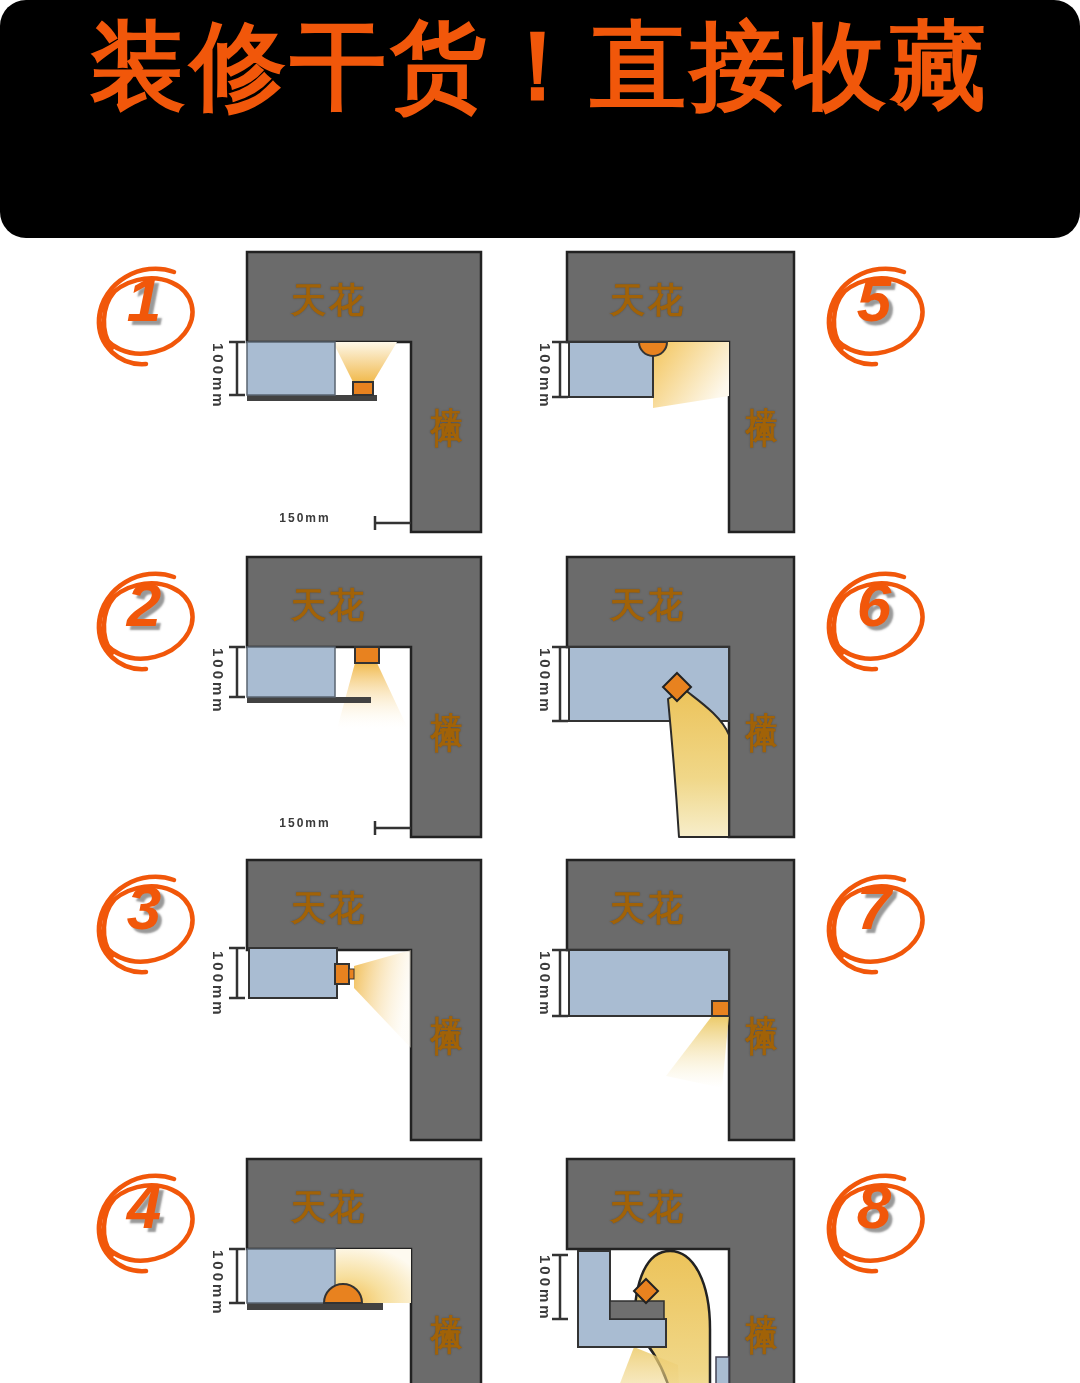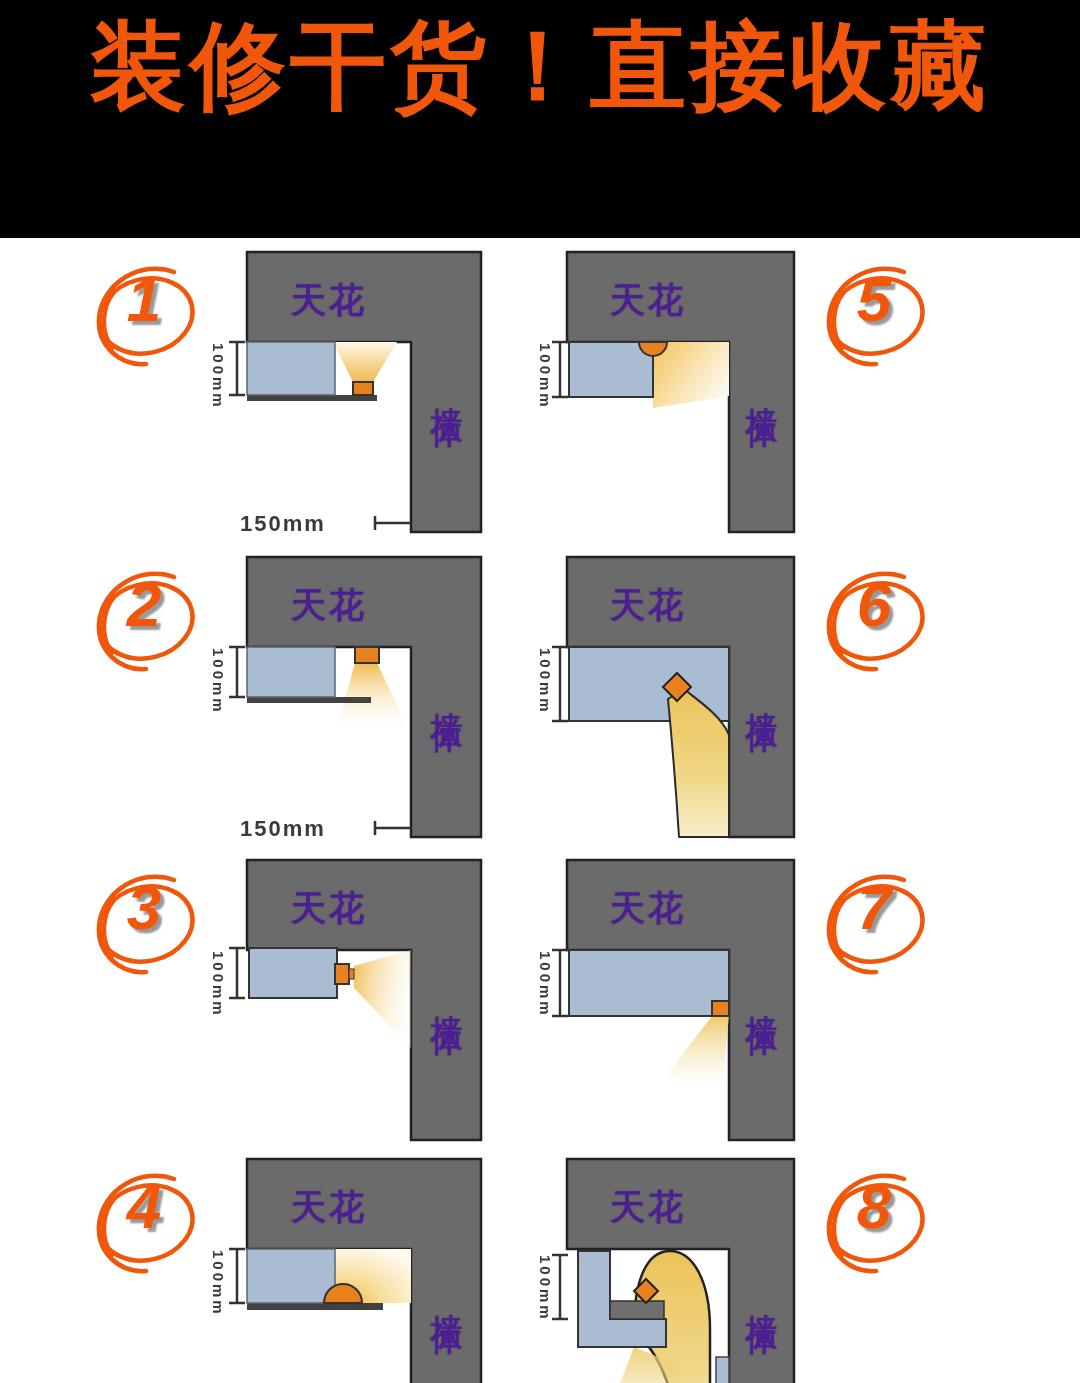--- a/index.html
+++ b/index.html
@@ -6,42 +6,42 @@
     --accent:#f1570a; --gray:#6b6b6b; --blue:#a9bcd2; --orange:#e8821f;
     --shelf:#424242; --glow:#f2c55e; --header-bg:#000000; --canvas:#ffffff;
   }
   html,body{margin:0;padding:0;}
   body{
     width:1080px;height:1383px;position:relative;overflow:hidden;
     background:var(--canvas);
     font-family:"Liberation Sans","DejaVu Sans",sans-serif;
   }
   
-  .hdr{position:absolute;left:0;top:0;width:1080px;height:238px;background:var(--header-bg);text-align:center;}
+  .hdr{position:absolute;left:0;top:0;width:1080px;height:238px;background:var(--header-bg);text-align:center;border-radius:26px;}
   .t1{padding-top:10px;font-size:96px;line-height:112px;font-weight:900;color:var(--accent);letter-spacing:4px;white-space:nowrap;}
   .t2{font-size:85px;line-height:100px;font-weight:900;color:#ffffff;letter-spacing:1px;white-space:nowrap;}
   
   .panel{position:absolute;width:530px;height:300px;}
   .panel.left{left:60px;}
   .panel.right{left:520px;width:560px;}
   .panel.row4{height:232px;overflow:hidden;}
   .diag{position:absolute;top:0;}
   .left .diag{left:155px;}
   .right .diag{left:10px;}
   
-  .lbl{position:absolute;color:#4c1d95;font-weight:bold;text-shadow:0 0 2px rgba(0,0,0,.25);}
+  .lbl{position:absolute;color:#a16207;font-weight:bold;text-shadow:0 0 2px rgba(0,0,0,.25);}
   .lbl.ceiling{top:33px;font-size:35px;letter-spacing:3px;transform:translateX(-50%);}
   .lbl.wall{top:138px;font-size:31px;writing-mode:vertical-rl;text-orientation:upright;letter-spacing:10px;transform:translateX(-50%);}
   .left .lbl.ceiling{left:269px;} .left .lbl.wall{left:386px;}
   .right .lbl.ceiling{left:128px;} .right .lbl.wall{left:241px;}
   .dimv{position:absolute;top:99px;font-size:15px;font-weight:bold;color:#3a3a3a;letter-spacing:3px;
         transform:rotate(90deg);transform-origin:left top;white-space:nowrap;}
   .left .dimv{left:167px;} .right .dimv{left:34px;}
-  .dimh{position:absolute;top:267px;left:180px;width:130px;text-align:left;
-        font-size:22px;font-weight:bold;color:#3a3a3a;letter-spacing:2px;white-space:nowrap;}
+  .dimh{position:absolute;top:267px;left:180px;width:130px;text-align:center;
+        font-size:12px;font-weight:bold;color:#3a3a3a;letter-spacing:2px;white-space:nowrap;}
   
   .badge{position:absolute;width:116px;height:112px;top:16px;}
   .badge.bl{left:26px;} .badge.br{left:296px;}
   .badge svg{position:absolute;left:0;top:0;}
   .badge .num{position:absolute;left:0;top:4px;width:116px;text-align:center;
     font-size:62px;font-weight:bold;font-style:italic;color:var(--accent);
     text-shadow:4px 4px 2px rgba(70,70,70,.55);}
 </style>
 </head>
 <body>

